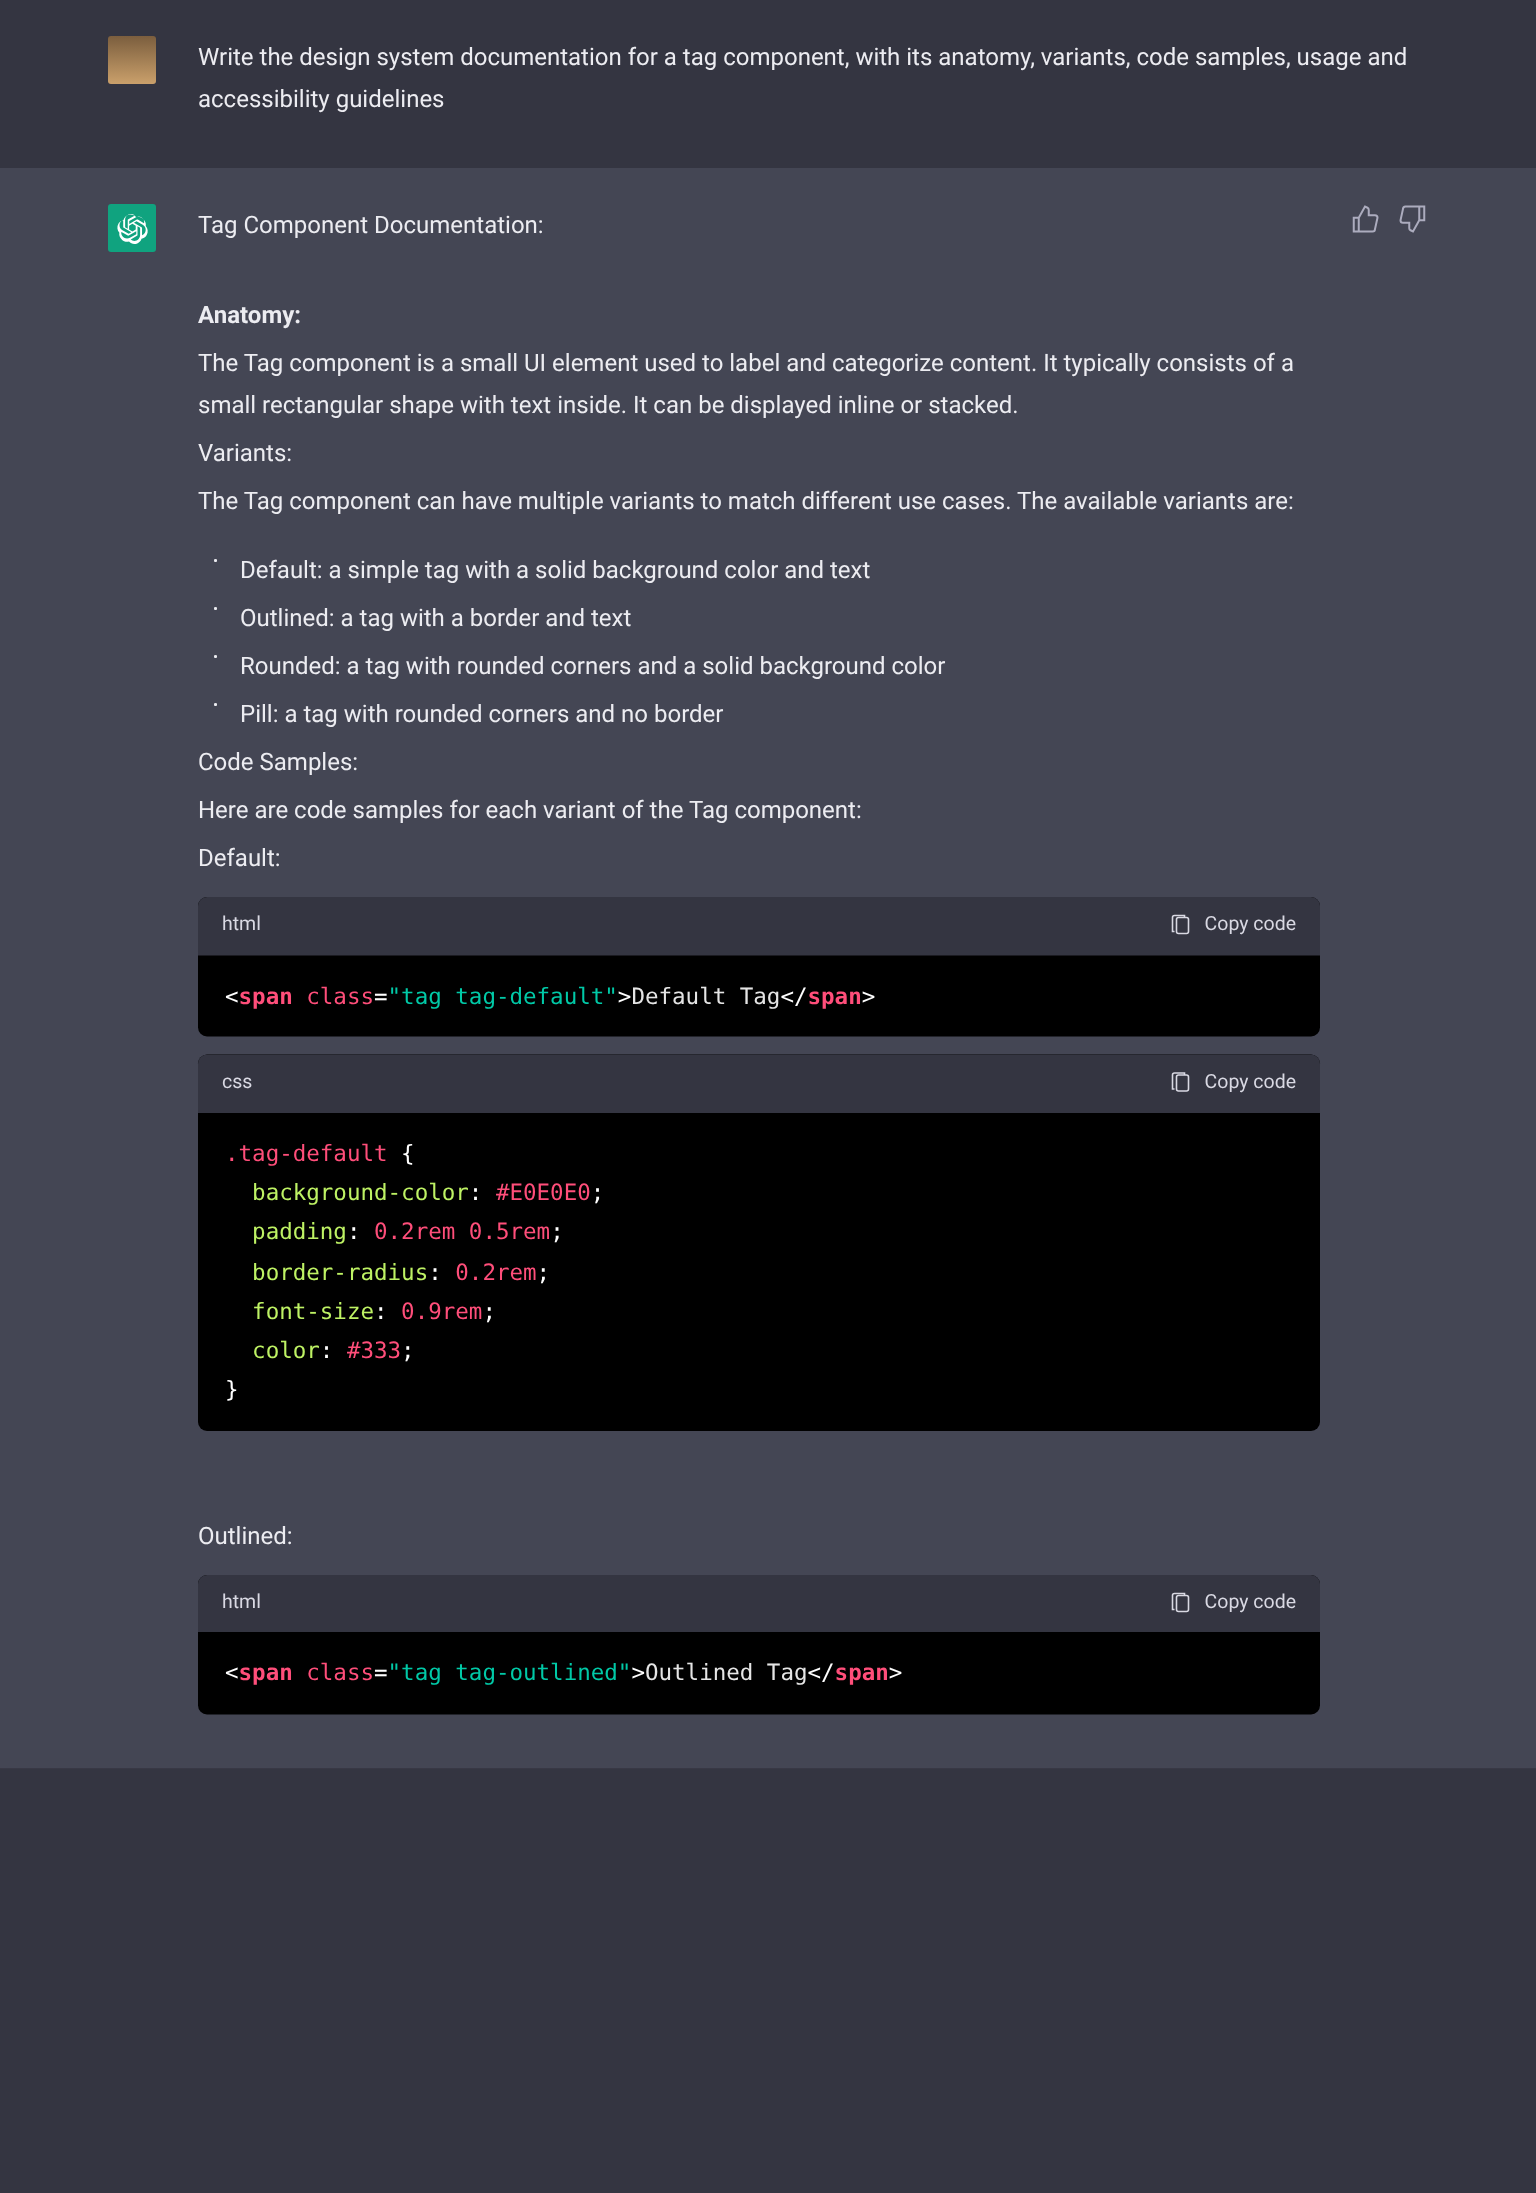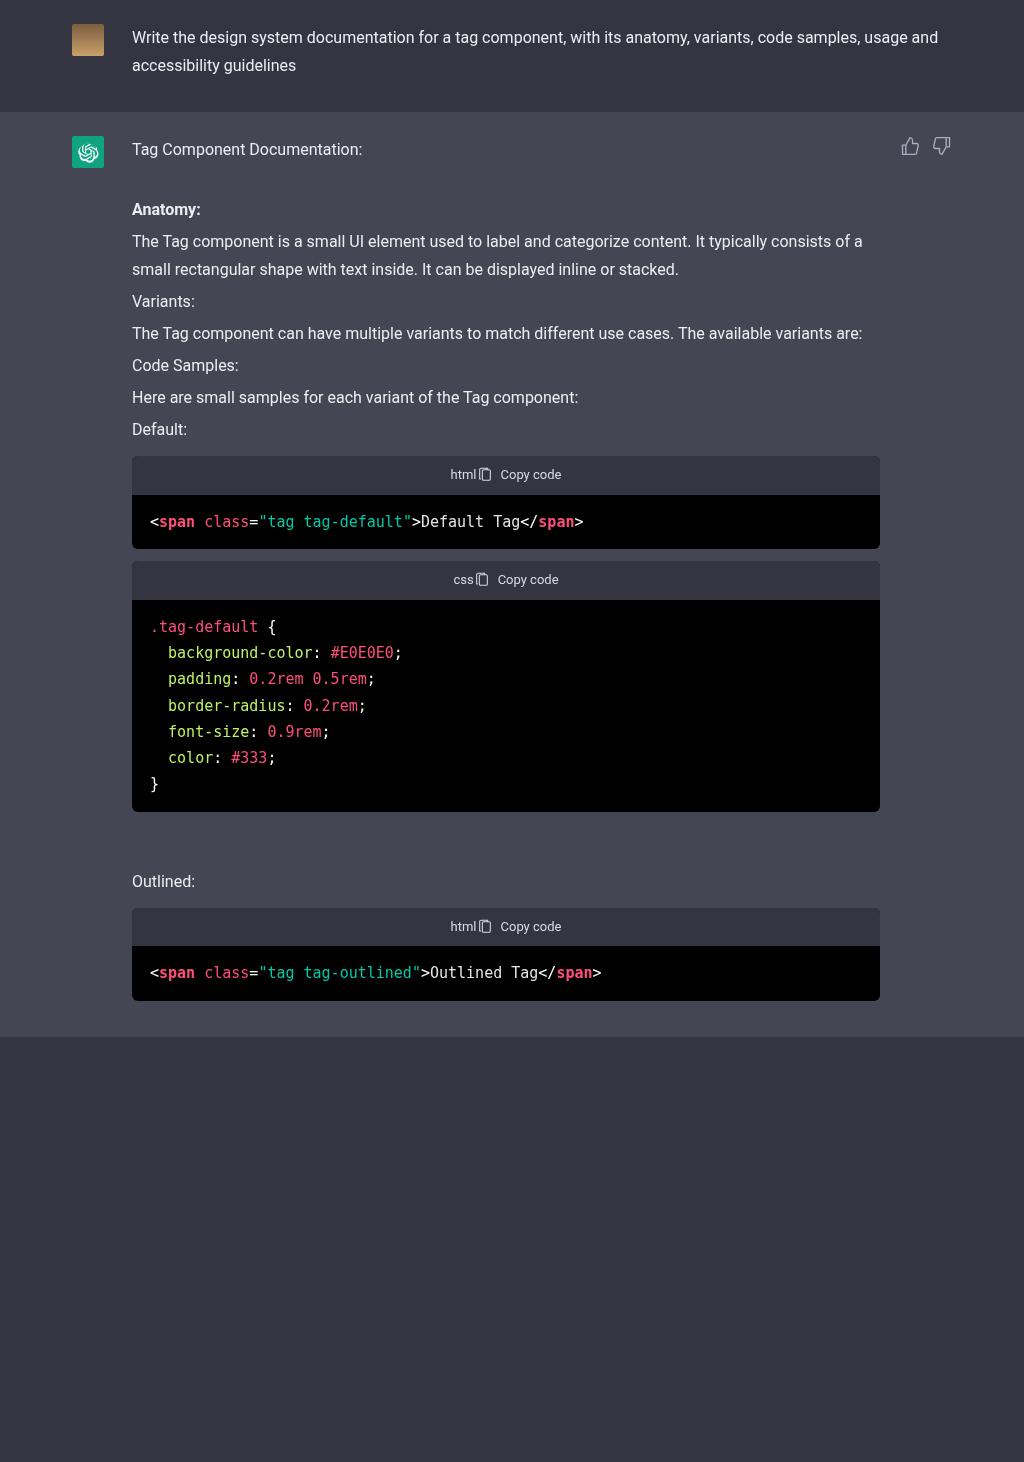--- a/index.html
+++ b/index.html
@@ -37,21 +37,21 @@
   content: "•"; position: absolute; left: 2px; top: 0;
   color: #ececf1; font-size: 10px;
 }
 
 .codeblock {
   margin-top: 12px; border-radius: 6px; overflow: hidden;
   background: #000;
 }
 .codeblock + .codeblock { margin-top: 12px; }
 .code-head {
-  display: flex; justify-content: center; align-items: center;
+  display: flex; justify-content: space-between; align-items: center;
   background: #343541; padding: 8px 16px;
   font-size: 13px; color: #d9d9e3;
 }
 .copy { display: flex; align-items: center; gap: 8px; cursor: pointer; }
 .copy svg { width: 16px; height: 16px; stroke: #d9d9e3; fill: none; stroke-width: 1.6; }
 pre {
   padding: 14px 18px; font-family: "SFMono-Regular", Menlo, Consolas, monospace;
   font-size: 15px; line-height: 1.75; color: #fff;
   white-space: pre; overflow-x: auto;
 }
@@ -85,23 +85,29 @@
     </div>
     <div class="body">
 
       <p>Tag Component Documentation:</p>
 
       <p class="section-head first">Anatomy:</p>
       <p>The Tag component is a small UI element used to label and categorize content. It typically consists of a small rectangular shape with text inside. It can be displayed inline or stacked.</p>
 
       <p class="section-head">Variants:</p>
       <p>The Tag component can have multiple variants to match different use cases. The available variants are:</p>
+      <ul class="variants">
+        <li>Default: a simple tag with a solid background color and text</li>
+        <li>Outlined: a tag with a border and text</li>
+        <li>Rounded: a tag with rounded corners and a solid background color</li>
+        <li>Pill: a tag with rounded corners and no border</li>
+      </ul>
 
       <p class="section-head">Code Samples:</p>
-      <p>Here are small samples for each variant of the Tag component:</p>
+      <p>Here are code samples for each variant of the Tag component:</p>
 
       <p class="section-head">Default:</p>
 
       <div class="codeblock">
         <div class="code-head">
           <span>html</span>
           <span class="copy">
             <svg viewBox="0 0 24 24">
                 <rect x="8" y="4" width="12" height="16" rx="2"></rect>
                 <path d="M16 4V2H6a2 2 0 0 0-2 2v14h2"></path>

